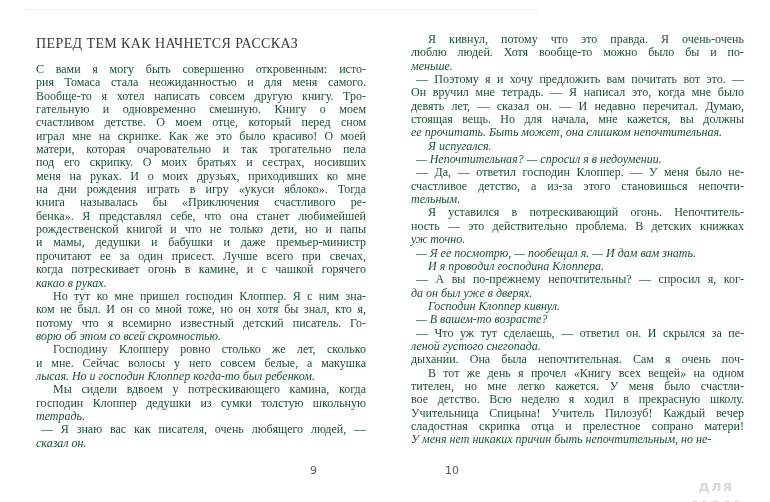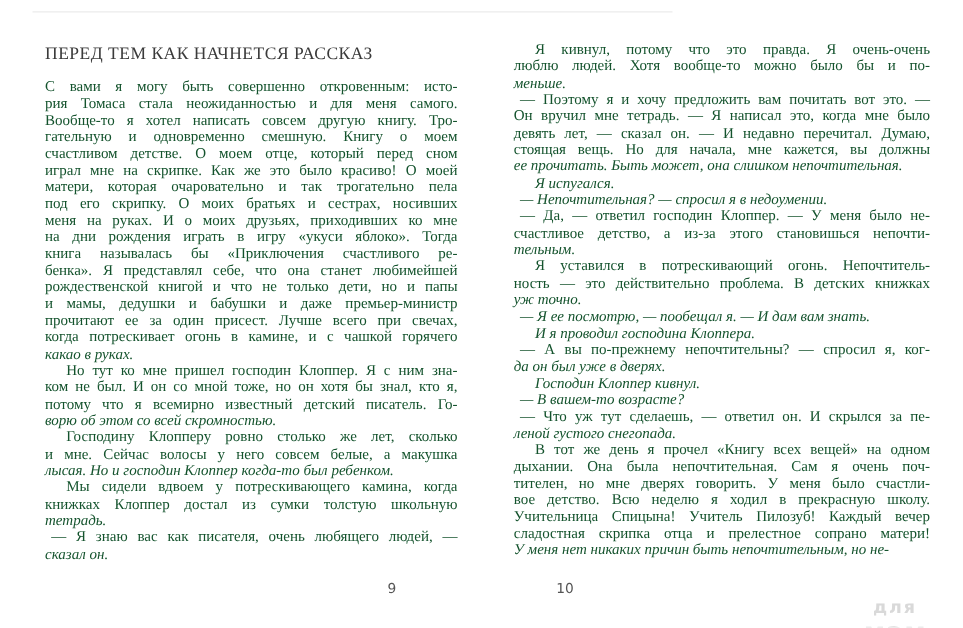--- a/index.html
+++ b/index.html
@@ -92,21 +92,21 @@
           <div class="line">потому что я всемирно известный детский писатель. Го-</div>
           <div class="line last">ворю об этом со всей скромностью.</div>
         </div>
         <div class="para">
           <div class="line first ind-para">Господину Клопперу ровно столько же лет, сколько</div>
           <div class="line">и мне. Сейчас волосы у него совсем белые, а макушка</div>
           <div class="line last">лысая. Но и господин Клоппер когда-то был ребенком.</div>
         </div>
         <div class="para">
           <div class="line first ind-para">Мы сидели вдвоем у потрескивающего камина, когда</div>
-          <div class="line">книжках Клоппер достал из сумки толстую школьную</div>
+          <div class="line">господин Клоппер дедушки из сумки толстую школьную</div>
           <div class="line last">тетрадь.</div>
         </div>
         <div class="para">
           <div class="line first ind-dash">— Я знаю вас как писателя, очень любящего людей, —</div>
           <div class="line last">сказал он.</div>
         </div>
       </div>
   </div>
 
   <div class="page page-right">
@@ -153,23 +153,23 @@
           <div class="line first ind-para last">Господин Клоппер кивнул.</div>
         </div>
         <div class="para">
           <div class="line first ind-dash last">— В вашем-то возрасте?</div>
         </div>
         <div class="para">
           <div class="line first ind-dash">— Что уж тут сделаешь, — ответил он. И скрылся за пе-</div>
           <div class="line last">леной густого снегопада.</div>
         </div>
         <div class="para">
+          <div class="line">дыхании. Она была непочтительная. Сам я очень поч-</div>
           <div class="line first ind-para">В тот же день я прочел «Книгу всех вещей» на одном</div>
-          <div class="line">дыхании. Она была непочтительная. Сам я очень поч-</div>
-          <div class="line">тителен, но мне дверях говорить. У меня было счастли-</div>
+          <div class="line">тителен, но мне легко кажется. У меня было счастли-</div>
           <div class="line">вое детство. Всю неделю я ходил в прекрасную школу.</div>
           <div class="line">Учительница Спицына! Учитель Пилозуб! Каждый вечер</div>
           <div class="line">сладостная скрипка отца и прелестное сопрано матери!</div>
           <div class="line last">У меня нет никаких причин быть непочтительным, но не-</div>
         </div>
       </div>
   </div>
 
   <div class="pnum pnum-left">9</div>
 

